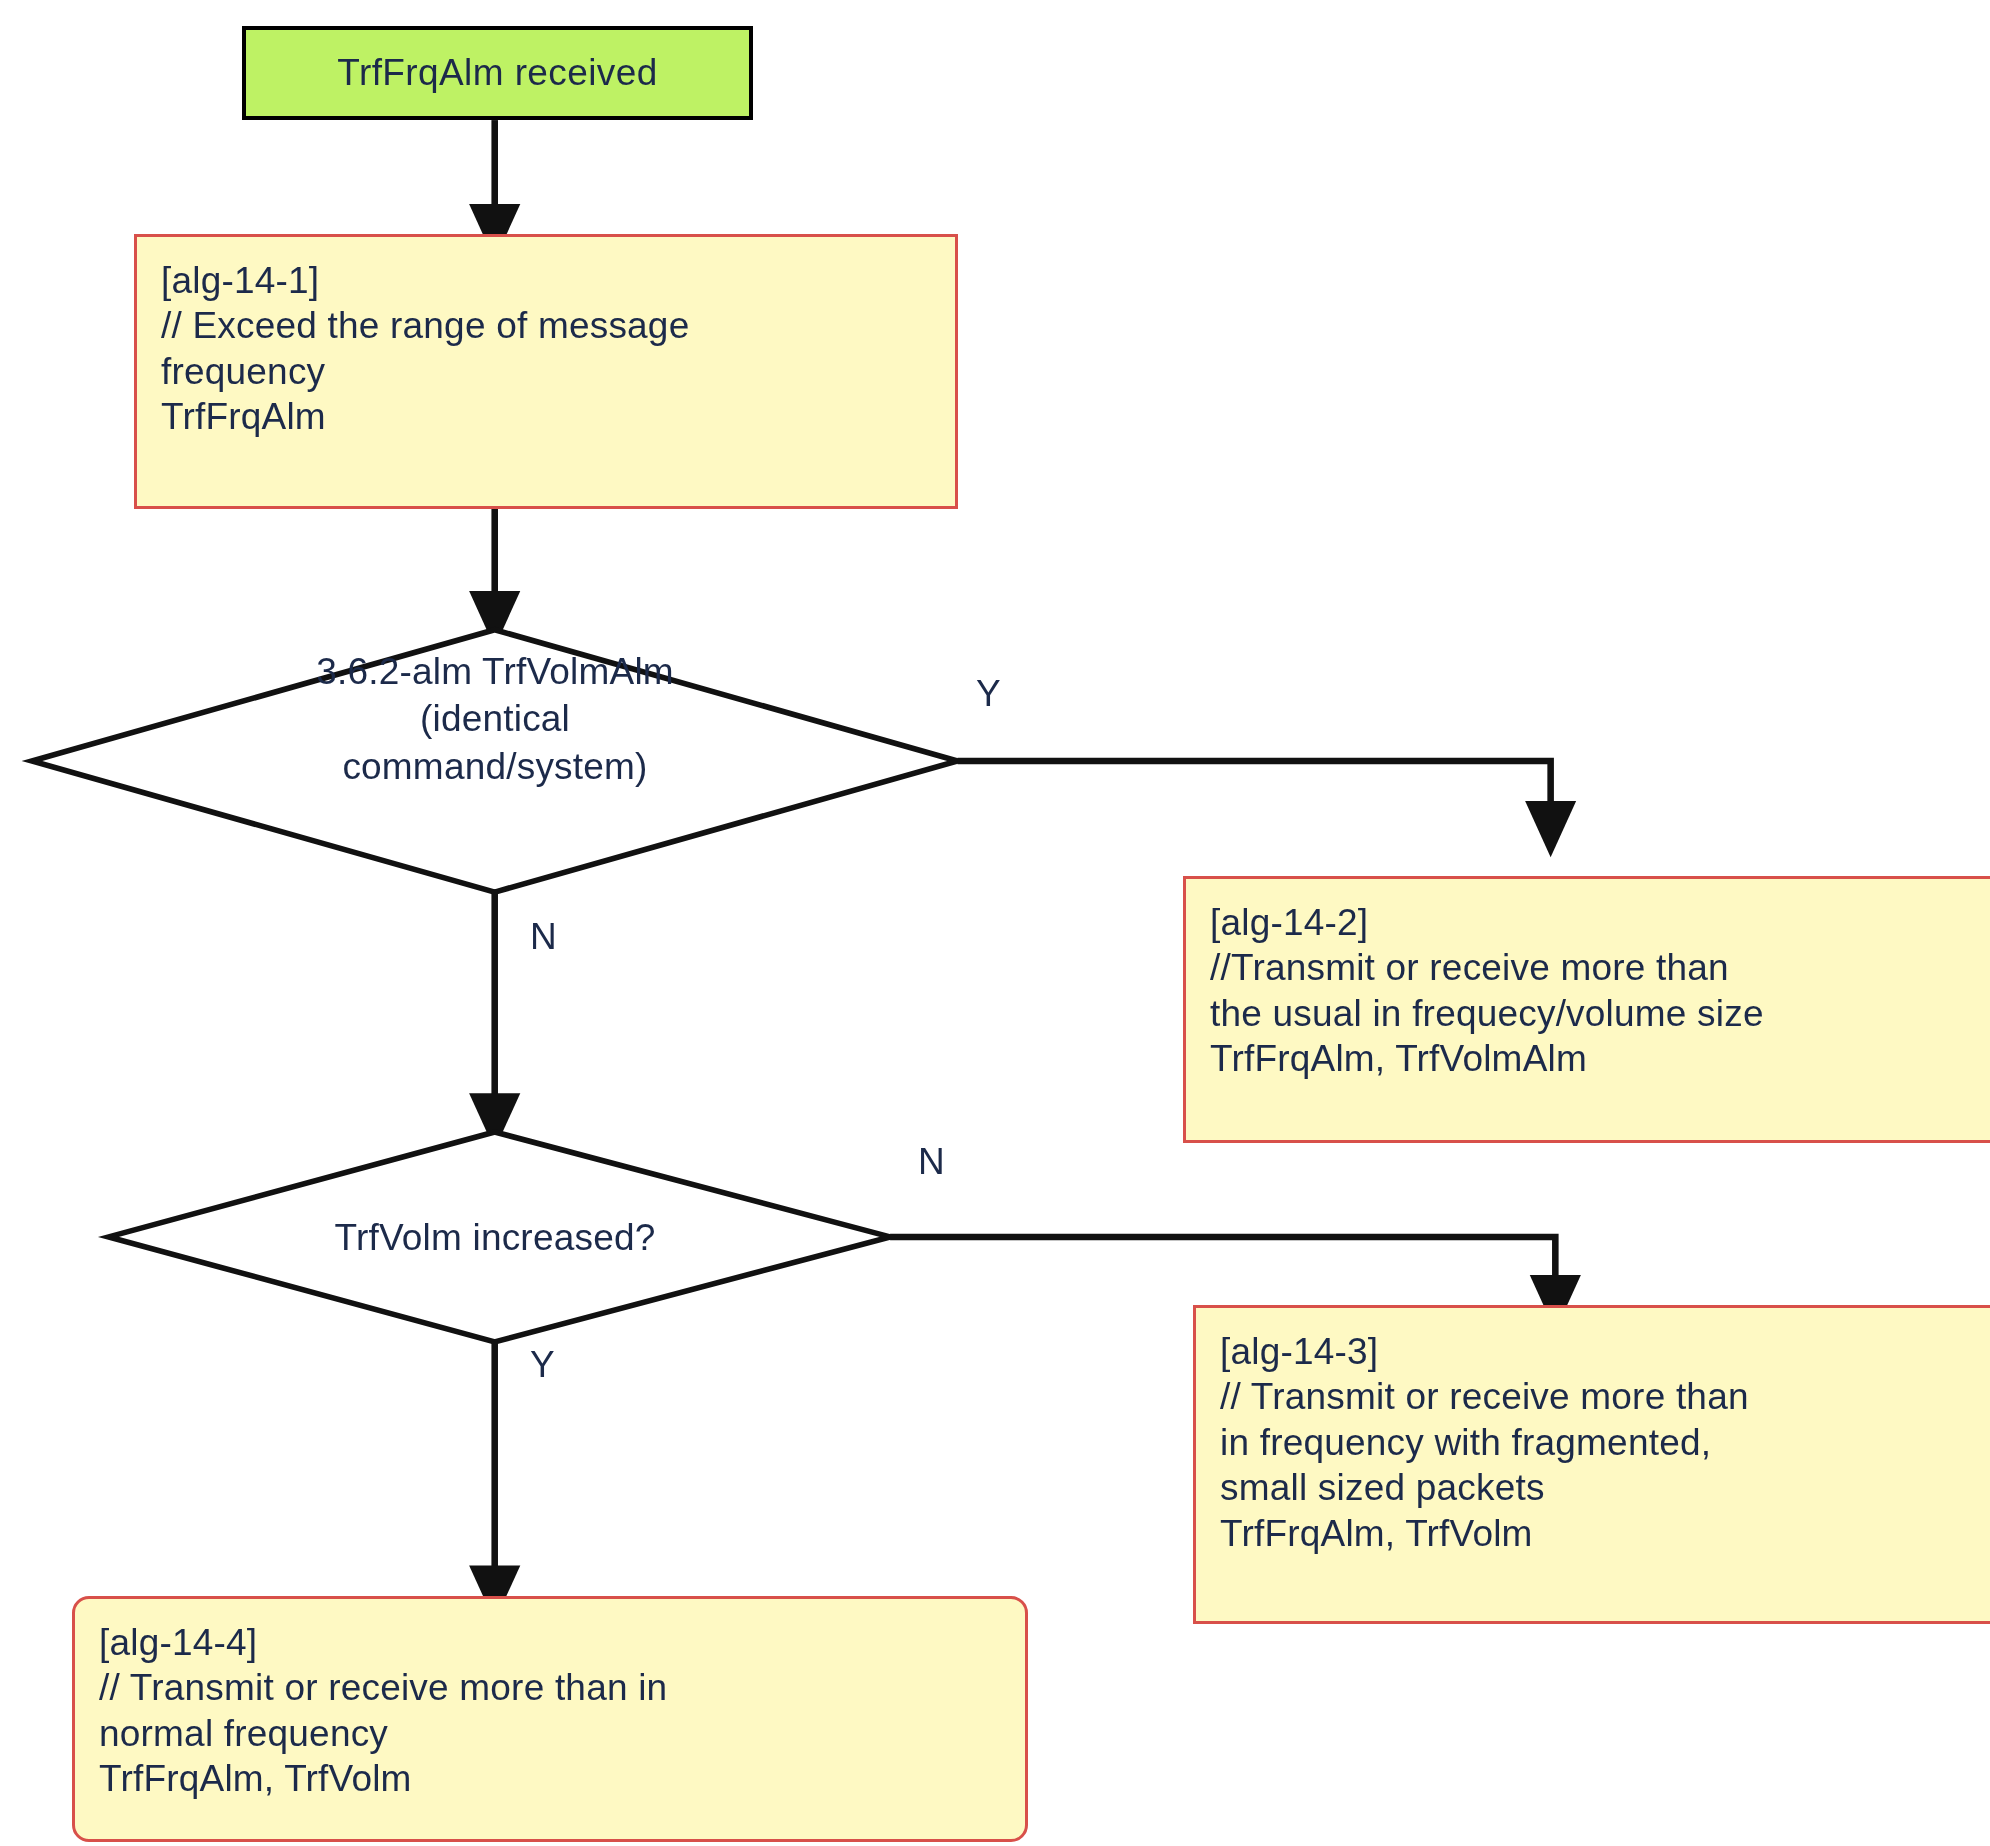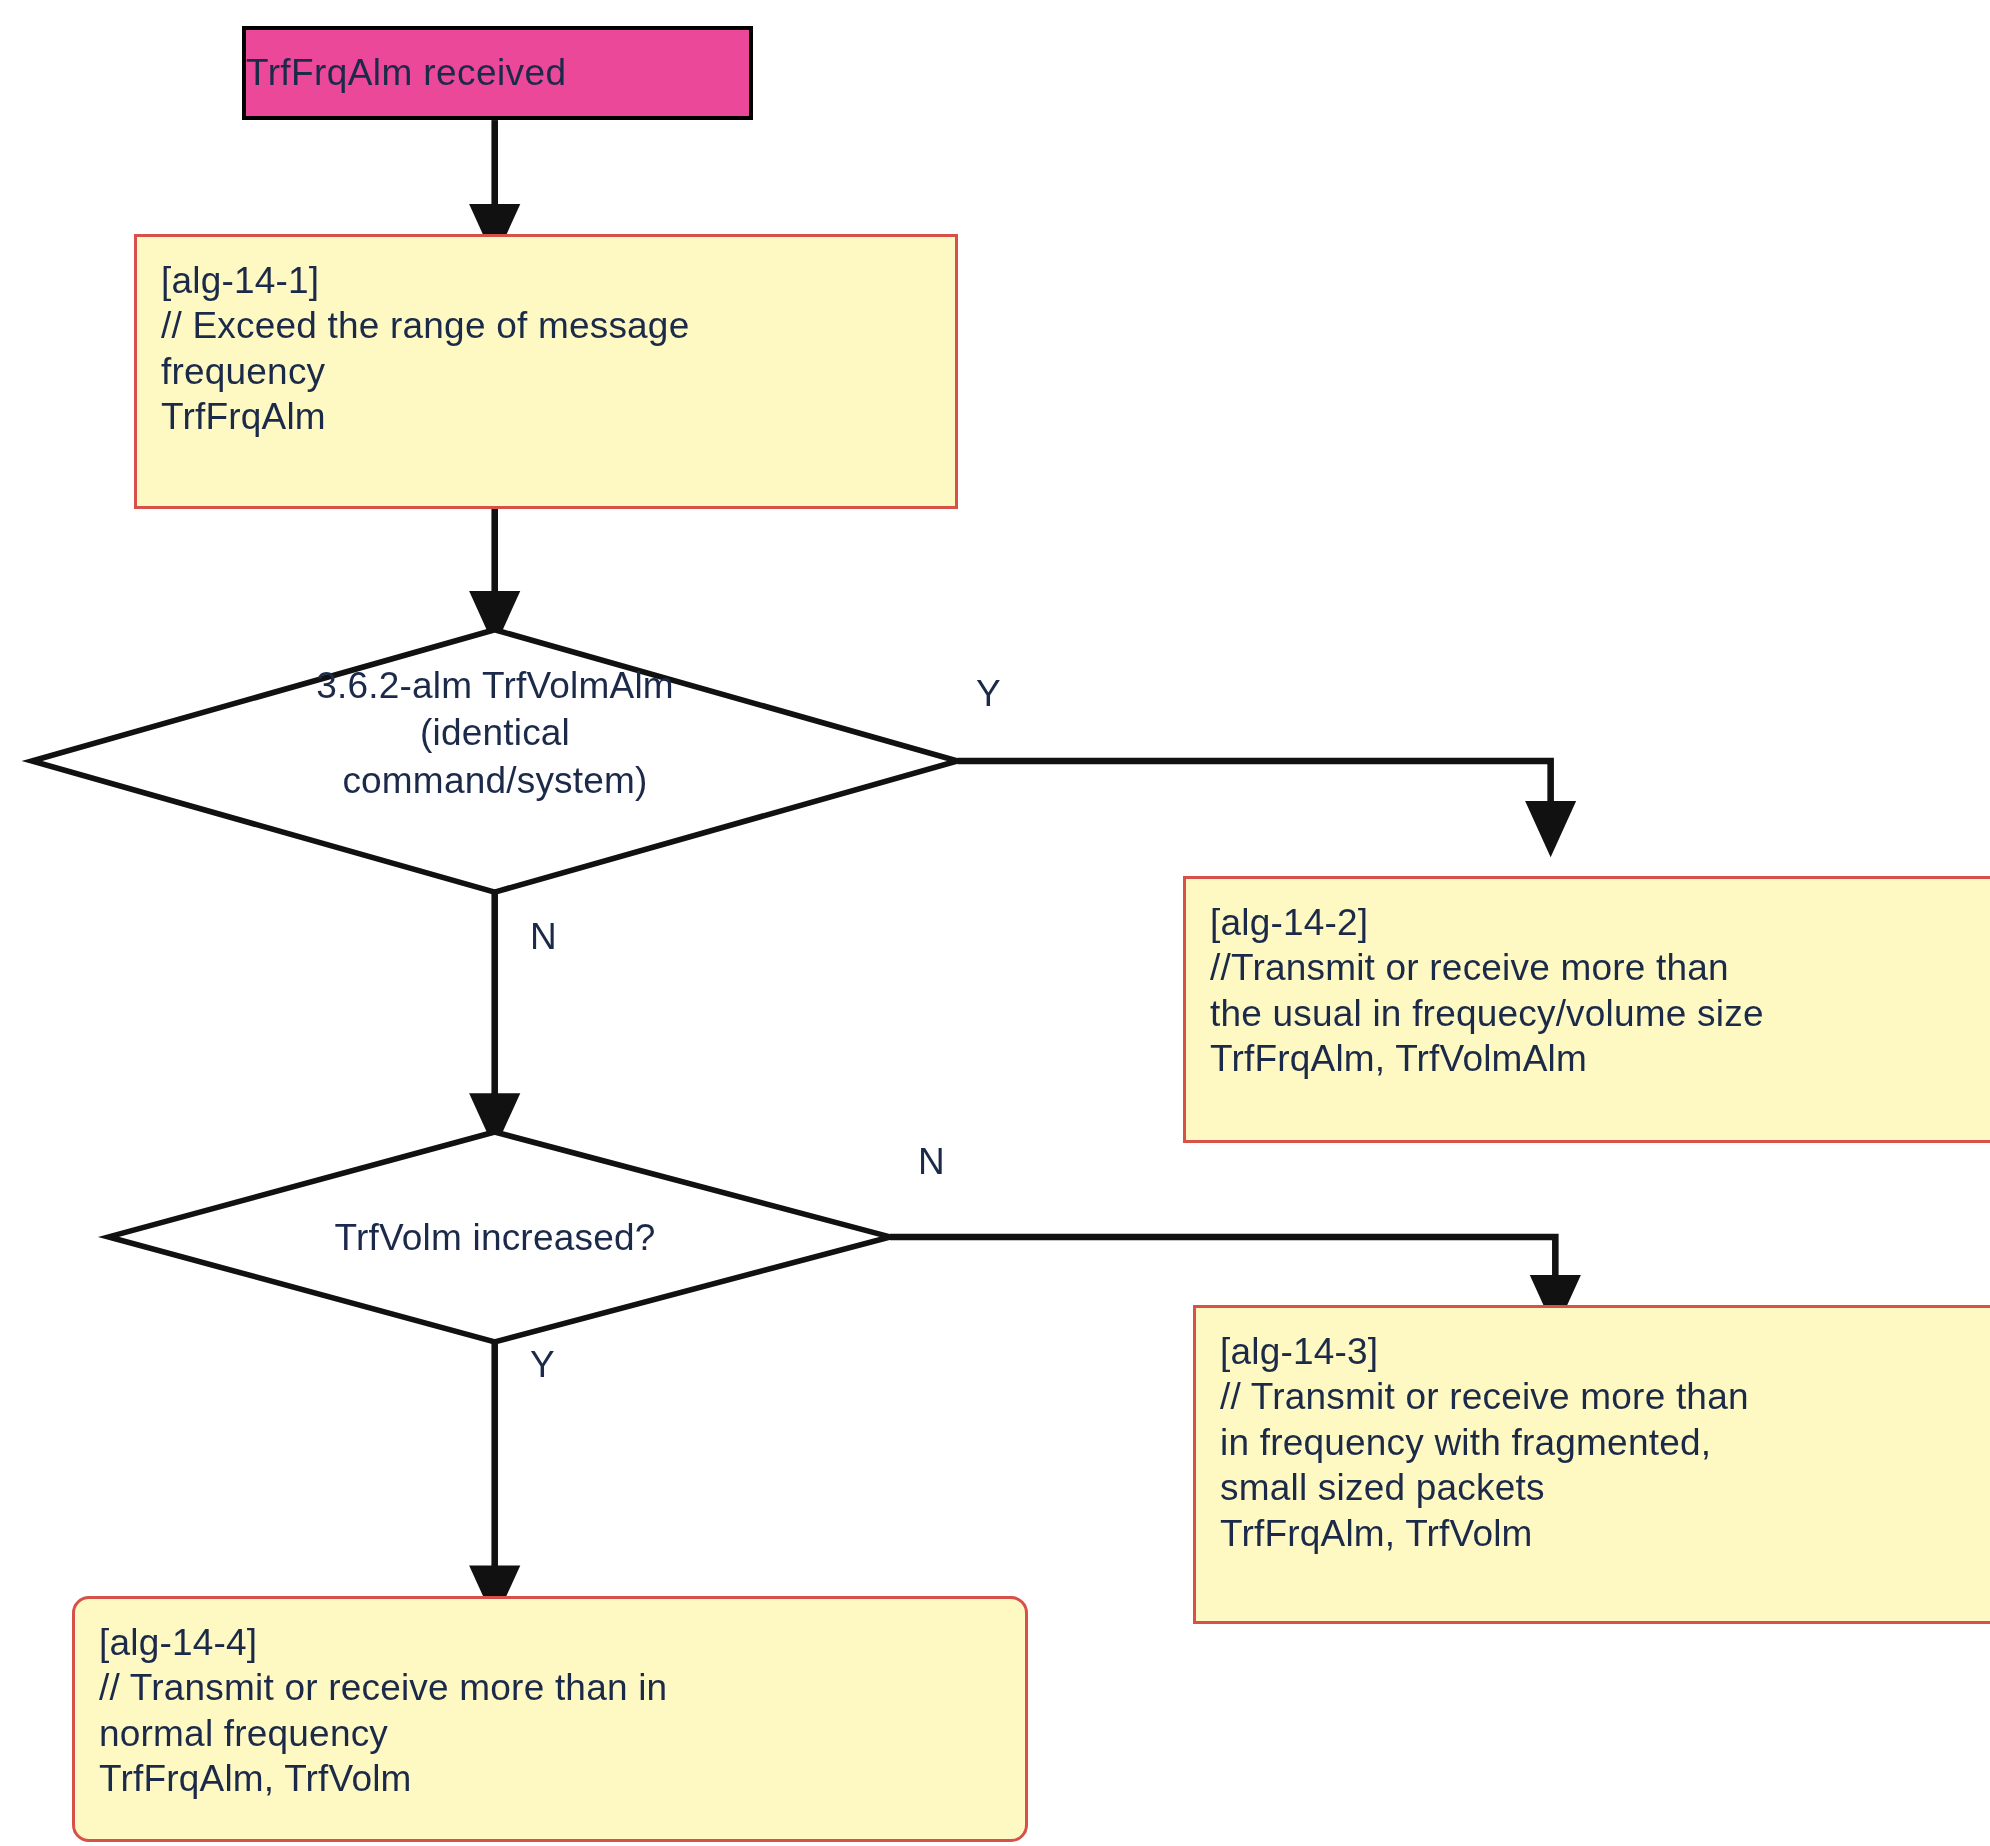--- a/index.html
+++ b/index.html
@@ -25,24 +25,25 @@
   .node {
     position: absolute;
     box-sizing: border-box;
   }
   .proc-box {
     background: #fef9c3;
     border: 3.7px solid #d8504a;
     margin-left: 44px;
   }
   .start-box {
-    background: #ec4899;
+    background: #bef264;
     border: 4.7px solid #000000;
     display: flex;
     align-items: center;
+    justify-content: center;
   }
   .start-label {
     color: #1c2a4a;
     font-size: 37px;
     letter-spacing: 0.4px;
     white-space: nowrap;
   }
   .proc-text {
     color: #1c2a4a;
     font-size: 37px;
@@ -100,21 +101,21 @@
     <span class="start-label">TrfFrqAlm received</span>
   </div>
 
   <div class="node proc-box" style="left:90px; top:234px; width:824px; height:275px;">
     <div class="proc-text">[alg-14-1]
 // Exceed the range of message
 frequency
 TrfFrqAlm</div>
   </div>
 
-  <div class="diamond-label" style="left:214px; top:662px; width:562px;">3.6.2-alm TrfVolmAlm
+  <div class="diamond-label" style="left:214px; top:648px; width:562px;">3.6.2-alm TrfVolmAlm
 (identical
 command/system)</div>
 
   <div class="branch-label" style="left:976px; top:673px;">Y</div>
 
   <div class="branch-label" style="left:530px; top:916px;">N</div>
 
   <div class="branch-label" style="left:918px; top:1141px;">N</div>
 
   <div class="branch-label" style="left:530px; top:1344px;">Y</div>

